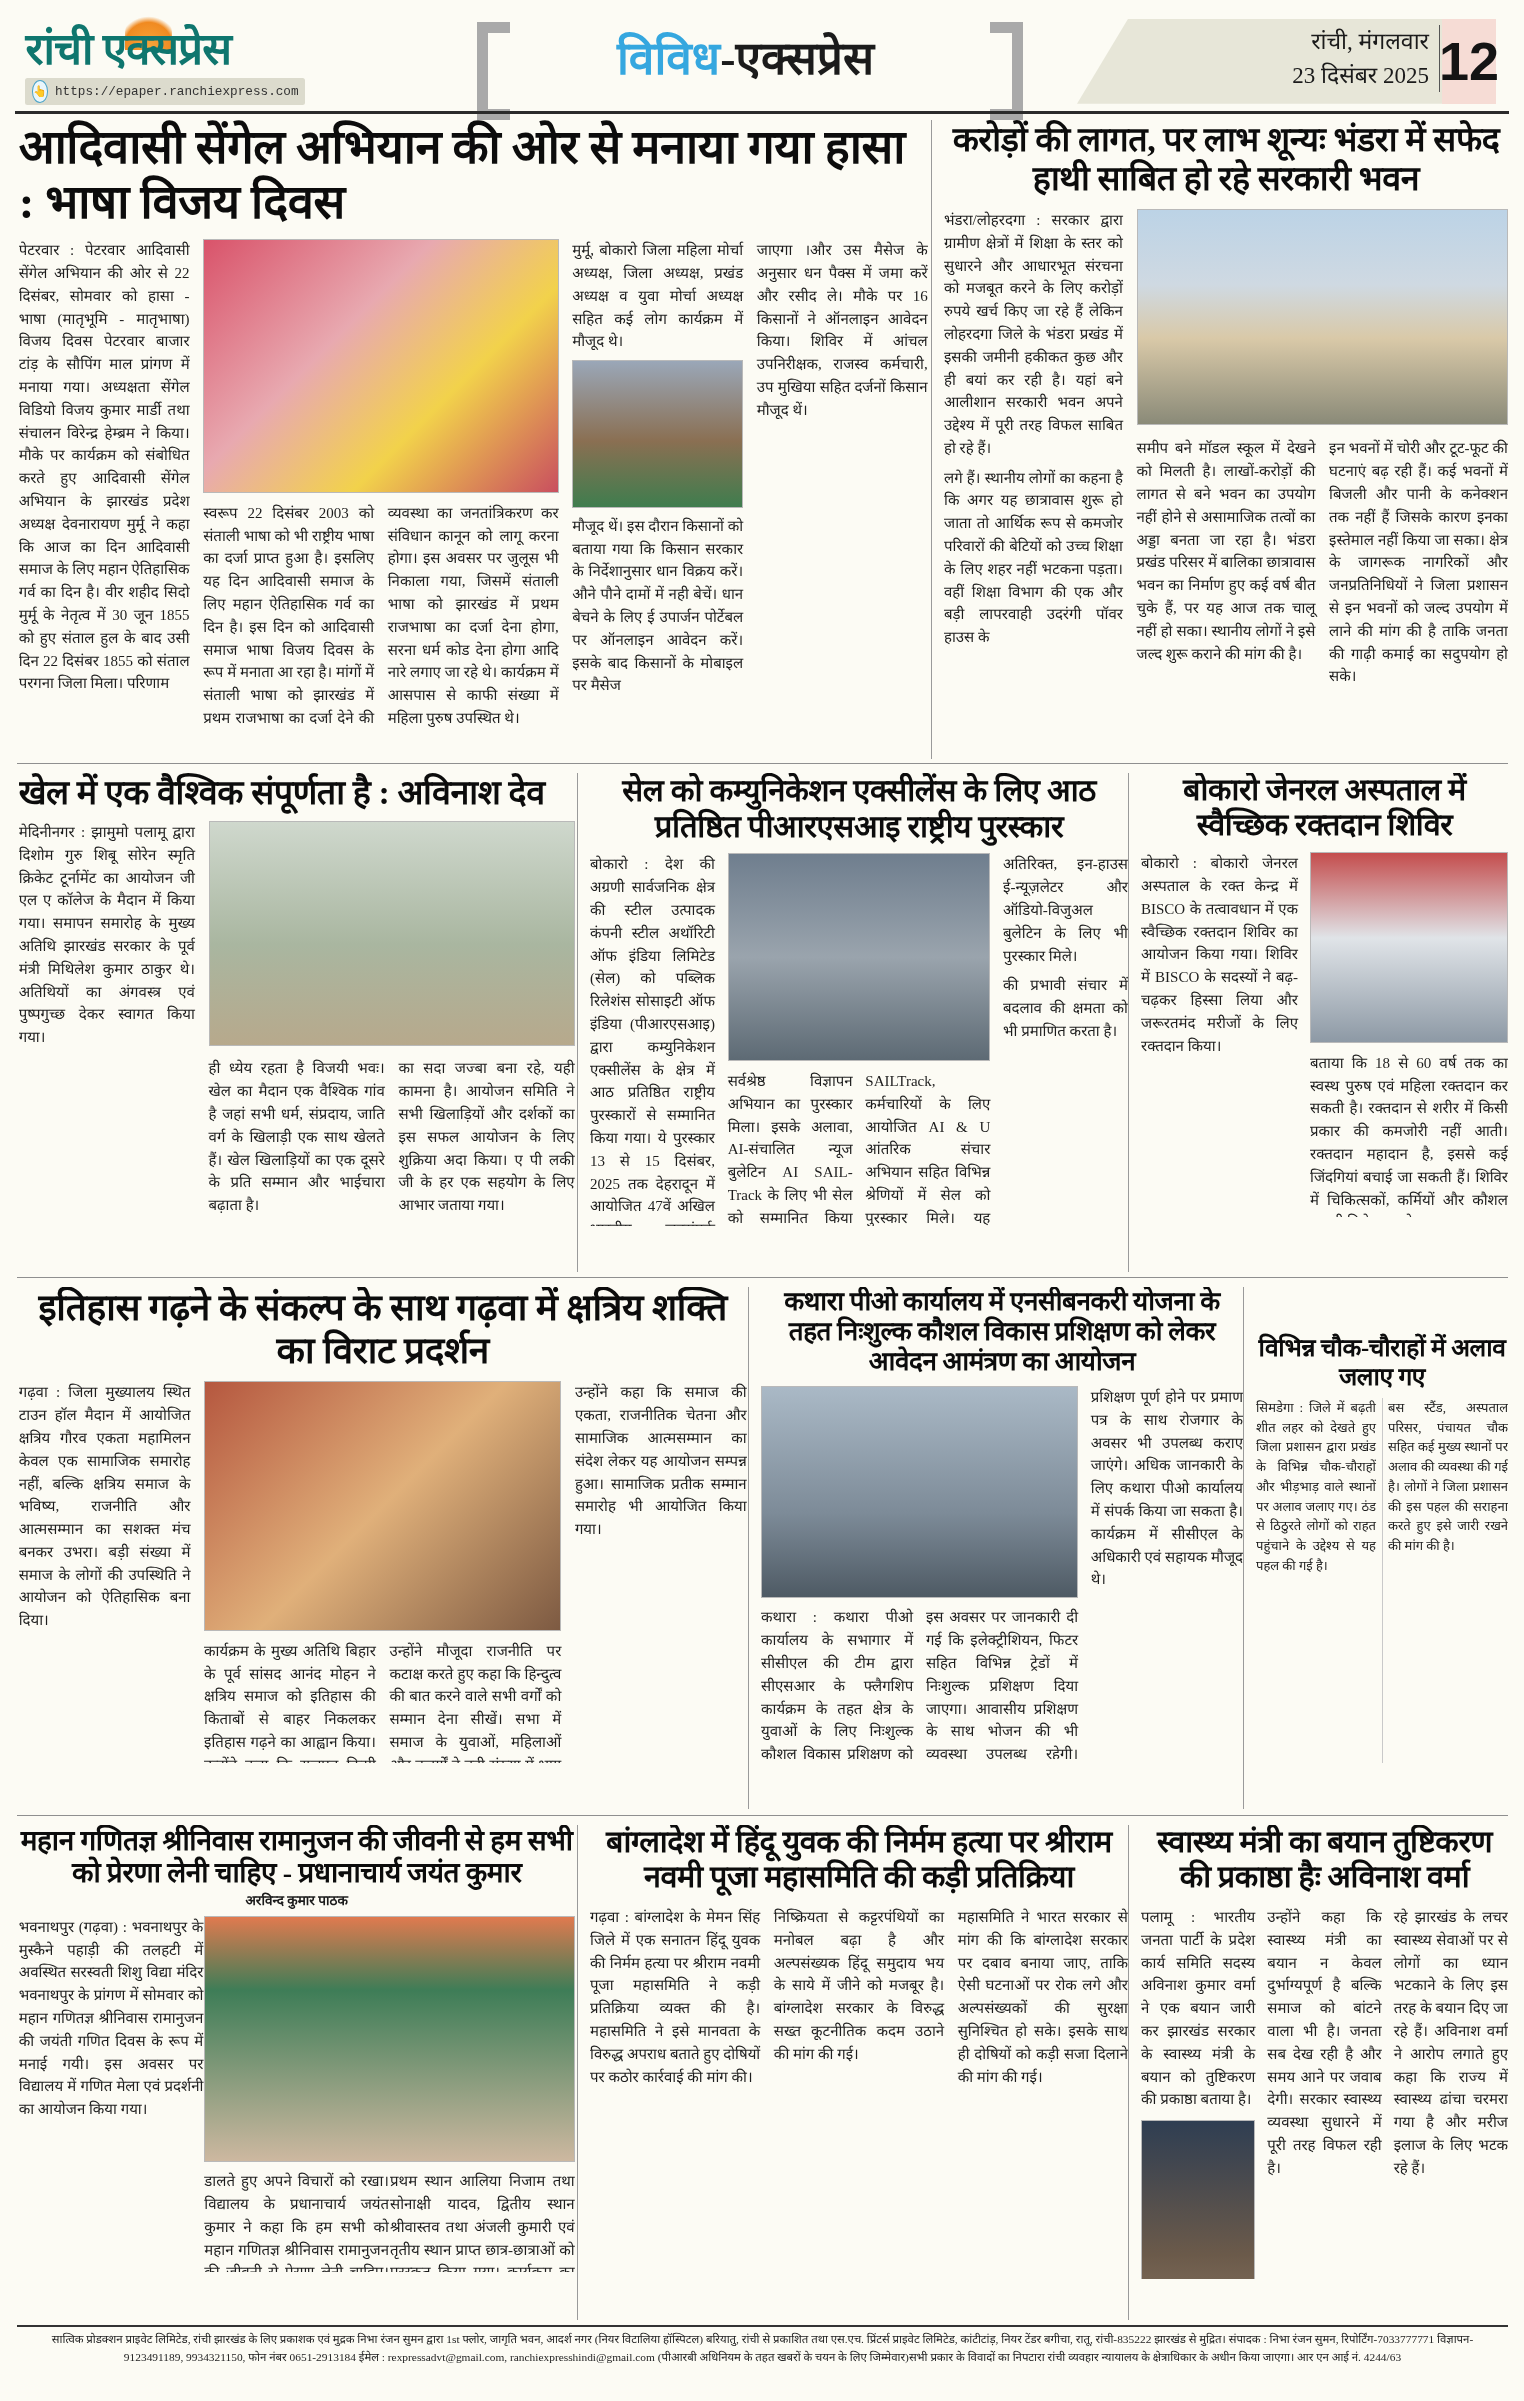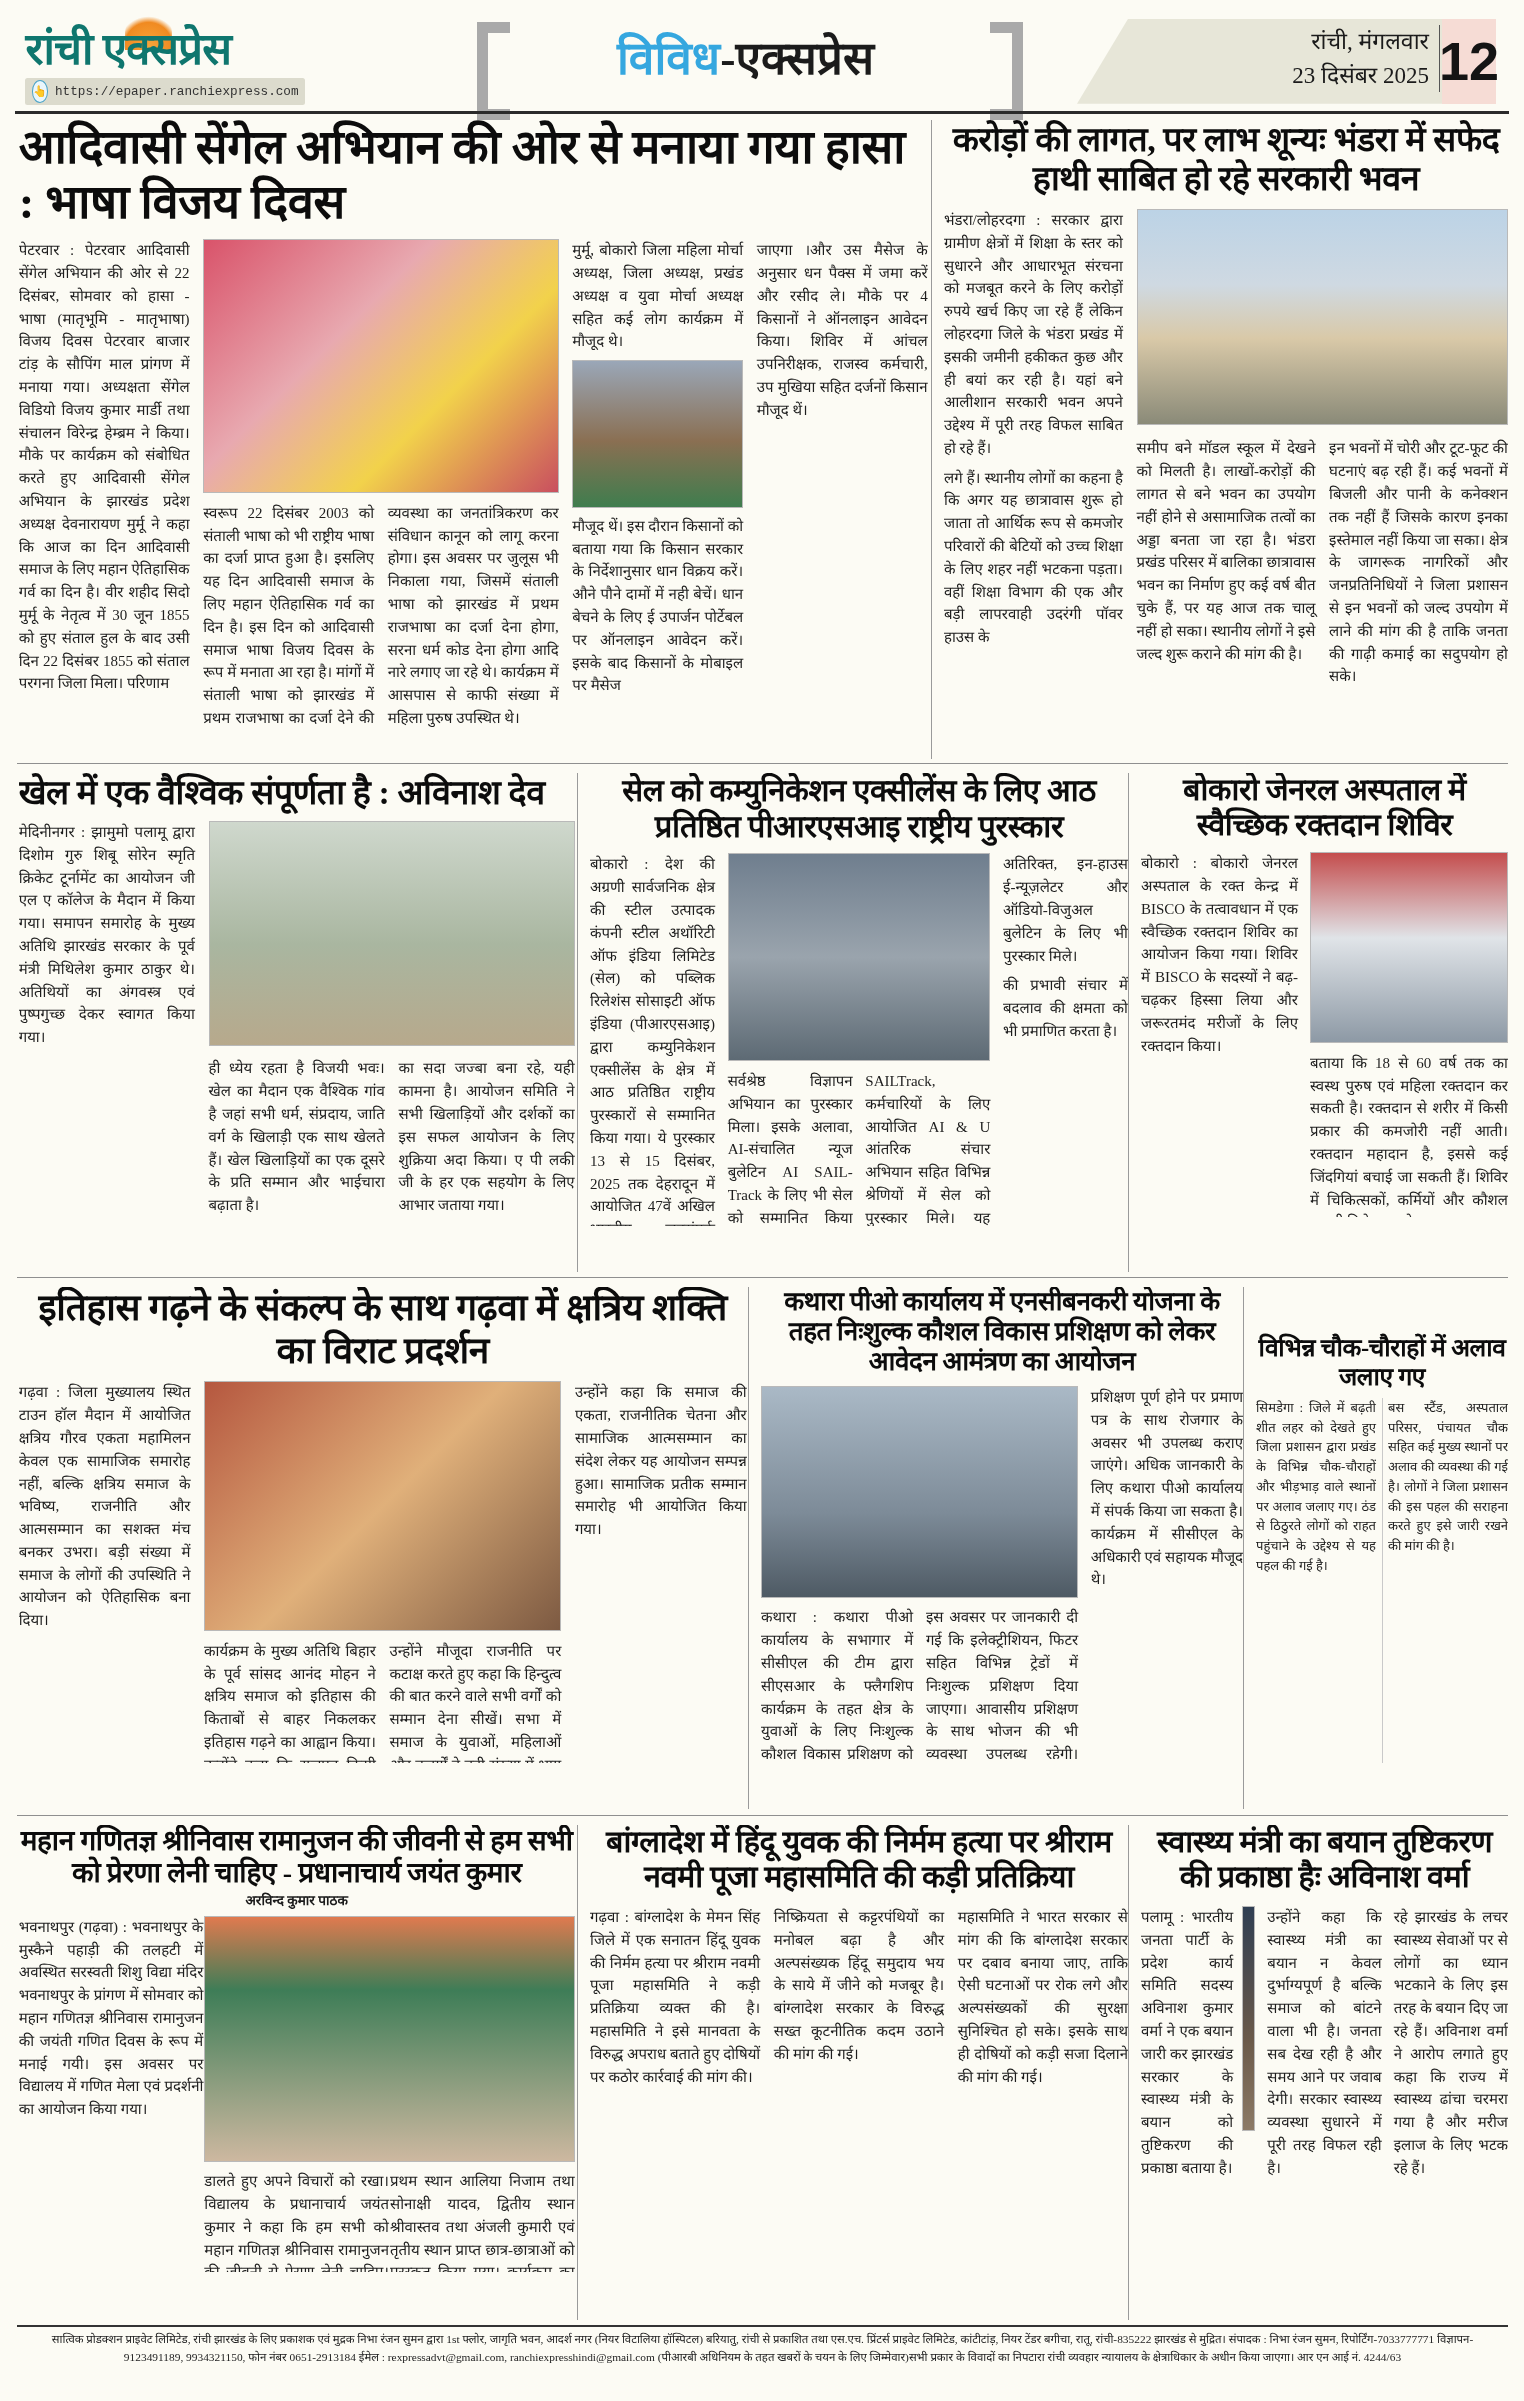--- a/index.html
+++ b/index.html
@@ -90,21 +90,21 @@
   
   .j-grid{display:grid;grid-template-columns:repeat(3,1fr);gap:0 1px;margin-top:5.1px;height:356px;overflow:hidden;}
   .j-c1{grid-column:1;grid-row:1/3;}
   .j-photo{grid-column:2/4;grid-row:1;height:246px;margin-bottom:8.5px;}
   .j-c2{grid-column:2;grid-row:2;}
   .j-c3{grid-column:3;grid-row:2;}
   
   .g-body{margin-top:10.2px;column-count:3;column-gap:13.6px;height:365px;overflow:hidden;}
   
   .w-grid{display:grid;grid-template-columns:repeat(3,1fr);gap:0 12px;margin-top:10.2px;height:373px;overflow:hidden;}
-  .w-c1{grid-column:1;grid-row:1/3;display:flex;flex-direction:row;gap:9px;}
+  .w-c1{grid-column:1;grid-row:1/3;display:flex;flex-direction:column;gap:9px;}
   .w-photo{height:225px;}
   .w-c2{grid-column:2;grid-row:1/3;}
   .w-c3{grid-column:3;grid-row:1/3;}
   
   .ph-stage{background:linear-gradient(135deg,#d9536a 0%,#e8a9b0 38%,#f2d24b 66%,#c94f5f 100%);}
   .ph-room{background:linear-gradient(180deg,#9aa7b8 0%,#8a6f52 55%,#3f7d4e 100%);}
   .ph-building{background:linear-gradient(180deg,#bcd3e6 0%,#cfd9e2 35%,#d9c9a8 60%,#8a8a78 100%);}
   .ph-field{background:linear-gradient(180deg,#cfd8cd 0%,#a9b6a0 55%,#b7a98c 100%);}
   .ph-group{background:linear-gradient(180deg,#6f7e8e 0%,#9aa4ad 50%,#5d6a74 100%);}
   .ph-blood{background:linear-gradient(180deg,#c44d4d 0%,#e0e4e8 45%,#8d99a5 100%);}
@@ -154,21 +154,21 @@
       <div class="m-sub">
         
         
         
       </div>
       <div class="m-c4">
         <div class="btxt">मुर्मू, बोकारो जिला महिला मोर्चा अध्यक्ष, जिला अध्यक्ष, प्रखंड अध्यक्ष व युवा मोर्चा अध्यक्ष सहित कई लोग कार्यक्रम में मौजूद थे।</div>
         <div class="photo ph-room" style="height:148px;"></div>
         <div class="btxt">मौजूद थें। इस दौरान किसानों को बताया गया कि किसान सरकार के निर्देशानुसार धान विक्रय करें। औने पौने दामों में नही बेचें। धान बेचने के लिए ई उपार्जन पोर्टेबल पर ऑनलाइन आवेदन करें। इसके बाद किसानों के मोबाइल पर मैसेज</div>
       </div>
-      <div class="btxt m-c5">जाएगा ।और उस मैसेज के अनुसार धन पैक्स में जमा करें और रसीद ले। मौके पर 4 किसानों ने ऑनलाइन आवेदन किया। शिविर में आंचल उपनिरीक्षक, राजस्व कर्मचारी, उप मुखिया सहित दर्जनों किसान मौजूद थें।</div>
+      <div class="btxt m-c5">जाएगा ।और उस मैसेज के अनुसार धन पैक्स में जमा करें और रसीद ले। मौके पर 16 किसानों ने ऑनलाइन आवेदन किया। शिविर में आंचल उपनिरीक्षक, राजस्व कर्मचारी, उप मुखिया सहित दर्जनों किसान मौजूद थें।</div>
     </div>
   </section>
 
   <section class="art sep-l" style="left:931px;top:120px;width:577px;height:639px;">
     <h1 class="hl center" style="font-size:34px;">करोड़ों की लागत, पर लाभ शून्यः भंडरा में सफेद हाथी साबित हो रहे सरकारी भवन</h1>
     <div class="b-grid">
       <div class="btxt b-c1">
         <p>भंडरा/लोहरदगा : सरकार द्वारा ग्रामीण क्षेत्रों में शिक्षा के स्तर को सुधारने और आधारभूत संरचना को मजबूत करने के लिए करोड़ों रुपये खर्च किए जा रहे हैं लेकिन लोहरदगा जिले के भंडरा प्रखंड में इसकी जमीनी हकीकत कुछ और ही बयां कर रही है। यहां बने आलीशान सरकारी भवन अपने उद्देश्य में पूरी तरह विफल साबित हो रहे हैं।</p>
         <p>लगे हैं। स्थानीय लोगों का कहना है कि अगर यह छात्रावास शुरू हो जाता तो आर्थिक रूप से कमजोर परिवारों की बेटियों को उच्च शिक्षा के लिए शहर नहीं भटकना पड़ता। वहीं शिक्षा विभाग की एक और बड़ी लापरवाही उदरंगी पॉवर हाउस के</p>
       </div>

